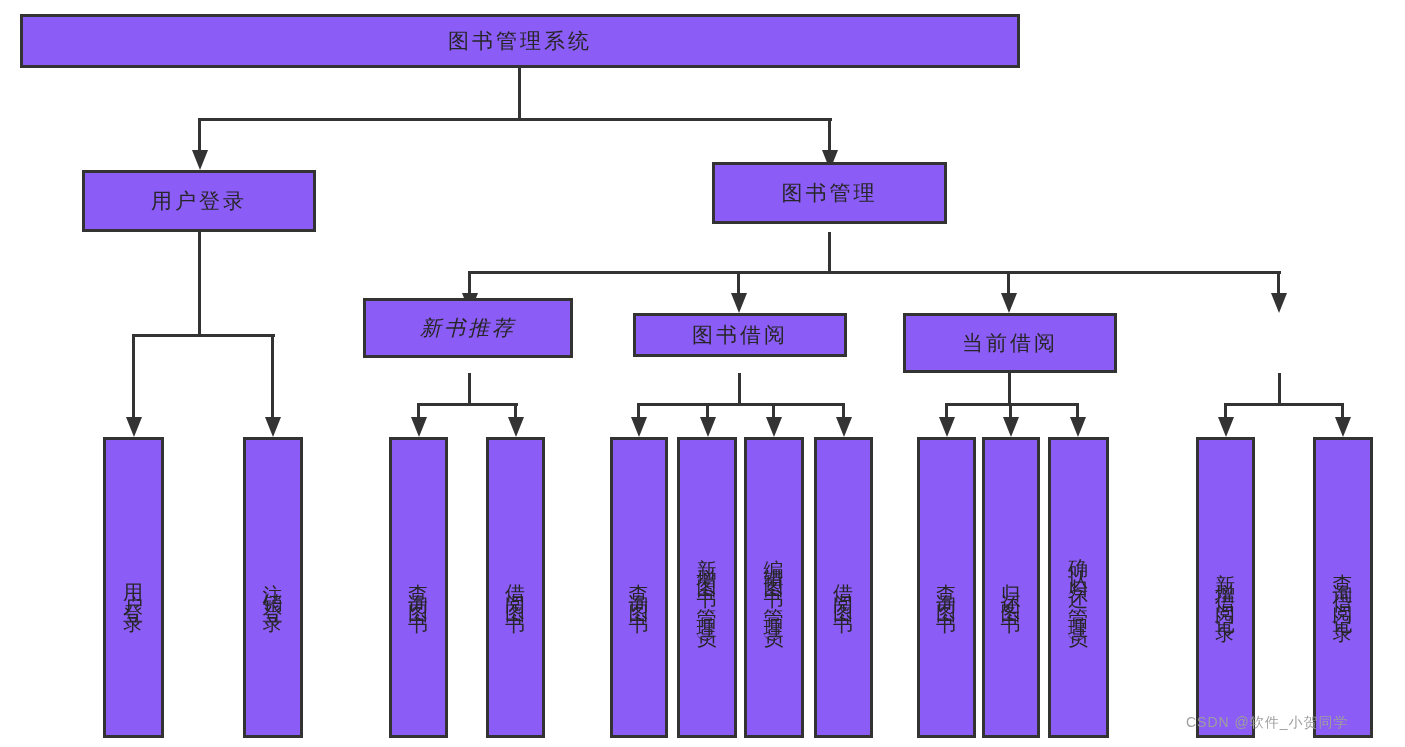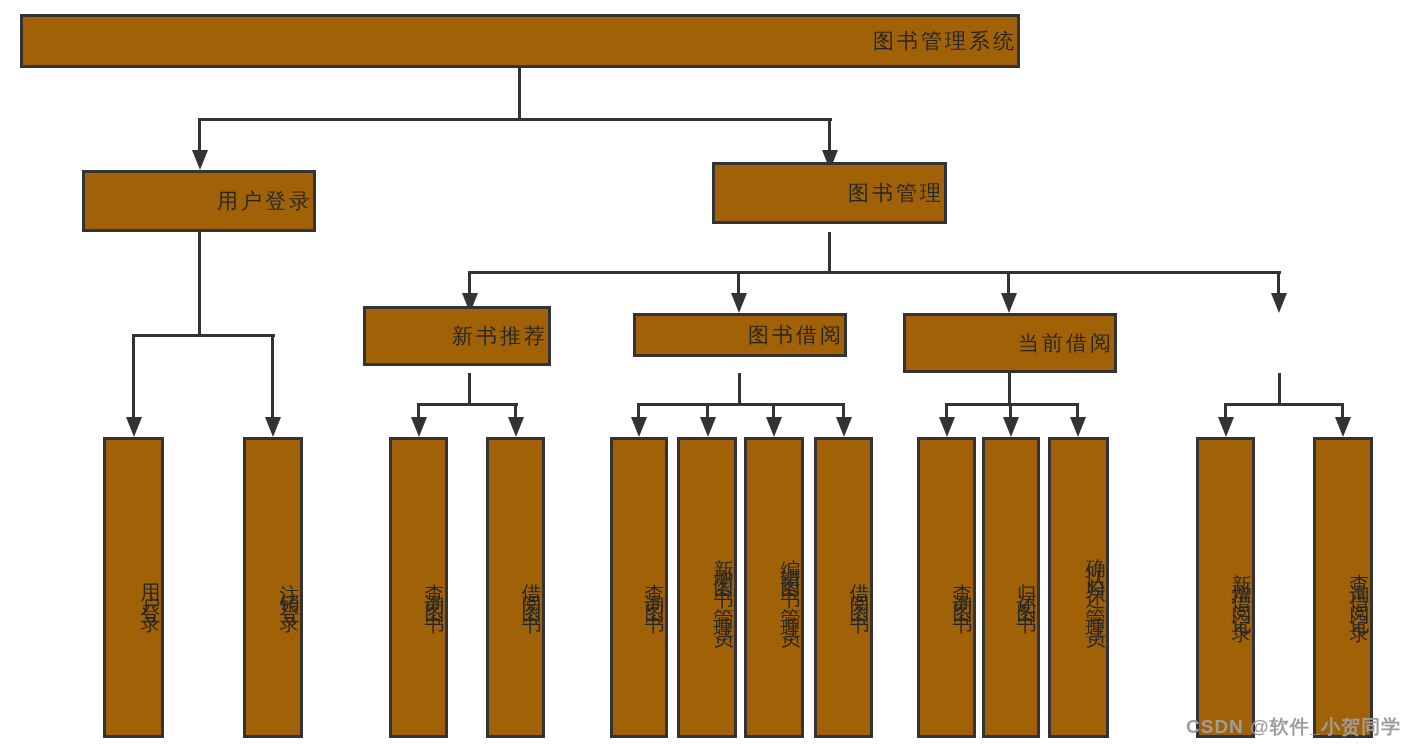--- a/index.html
+++ b/index.html
@@ -10,26 +10,26 @@
   .canvas {
     position: relative;
     width: 1405px;
     height: 747px;
     background: #ffffff;
     overflow: hidden;
     font-family: "Liberation Sans", sans-serif;
   }
   .box {
     position: absolute;
-    background: #a16207;
+    background: #8b5cf6;
     border: 3px solid #333333;
     box-sizing: border-box;
     display: flex;
     align-items: center;
-    justify-content: flex-end;
+    justify-content: center;
   }
   .box.h span {
     font-size: 21px;
     letter-spacing: 3px;
     color: #262626;
     white-space: nowrap;
   }
   .vtext {
     writing-mode: vertical-rl;
     text-orientation: mixed;
@@ -47,25 +47,24 @@
     width: 0;
     height: 0;
     border-left: 8px solid transparent;
     border-right: 8px solid transparent;
     border-top: 20px solid #333333;
   }
   .watermark {
     position: absolute;
     left: 1186px;
     top: 714px;
-    font-size: 19px;
+    font-size: 14px;
     letter-spacing: 1px;
     color: #9e9e9e;
     white-space: nowrap;
-    font-weight: bold;
   }
 </style>
 </head>
 <body>
 
 <div class="canvas">
 
   <div class="box h" style="left:20px;top:14px;width:1000px;height:54px;">
     <span>图书管理系统</span>
   </div>
@@ -95,21 +94,21 @@
   <div class="line" style="left:468px;top:271px;width:813px;height:3px;"></div>
   <div class="line" style="left:468px;top:271px;width:3px;height:24px;"></div>
   <div class="arrow" style="left:462px;top:293px;"></div>
   <div class="line" style="left:737px;top:271px;width:3px;height:24px;"></div>
   <div class="arrow" style="left:731px;top:293px;"></div>
   <div class="line" style="left:1007px;top:271px;width:3px;height:24px;"></div>
   <div class="arrow" style="left:1001px;top:293px;"></div>
   <div class="line" style="left:1277px;top:271px;width:3px;height:24px;"></div>
   <div class="arrow" style="left:1271px;top:293px;"></div>
 
-  <div class="box h" style="left:363px;top:306px;width:188px;height:60px;">
+  <div class="box h" style="left:363px;top:298px;width:210px;height:60px;font-style:italic;">
     <span>新书推荐</span>
   </div>
   <div class="box h" style="left:633px;top:313px;width:214px;height:44px;">
     <span>图书借阅</span>
   </div>
   <div class="box h" style="left:903px;top:313px;width:214px;height:60px;">
     <span>当前借阅</span>
   </div>
 
   <div class="line" style="left:468px;top:373px;width:3px;height:33px;"></div>

